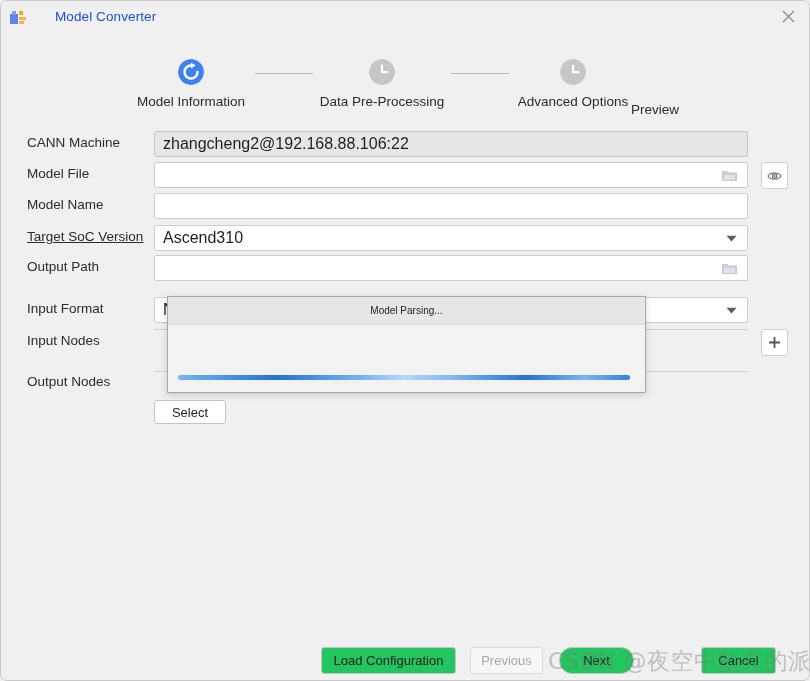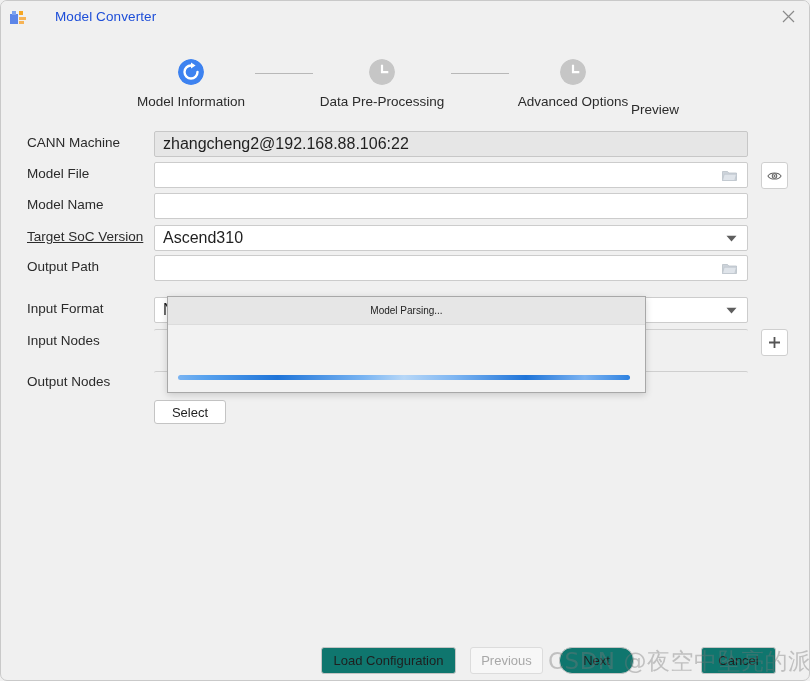--- a/index.html
+++ b/index.html
@@ -206,21 +206,21 @@
       #1f74d8 77%,
       #7db4f2 90%,
       #2d81e0 100%);
   }
   
   .btn {
     position: absolute;
     box-sizing: border-box;
     height: 27px;
     border: 1px solid #c4c4c4;
-    background: #0f766e;
+    background: #22c55e;
     border-radius: 3px;
     font-size: 13px;
     color: #1f1f1f;
     display: flex;
     align-items: center;
     justify-content: center;
     cursor: pointer;
     white-space: nowrap;
   }
   .btn.disabled {

